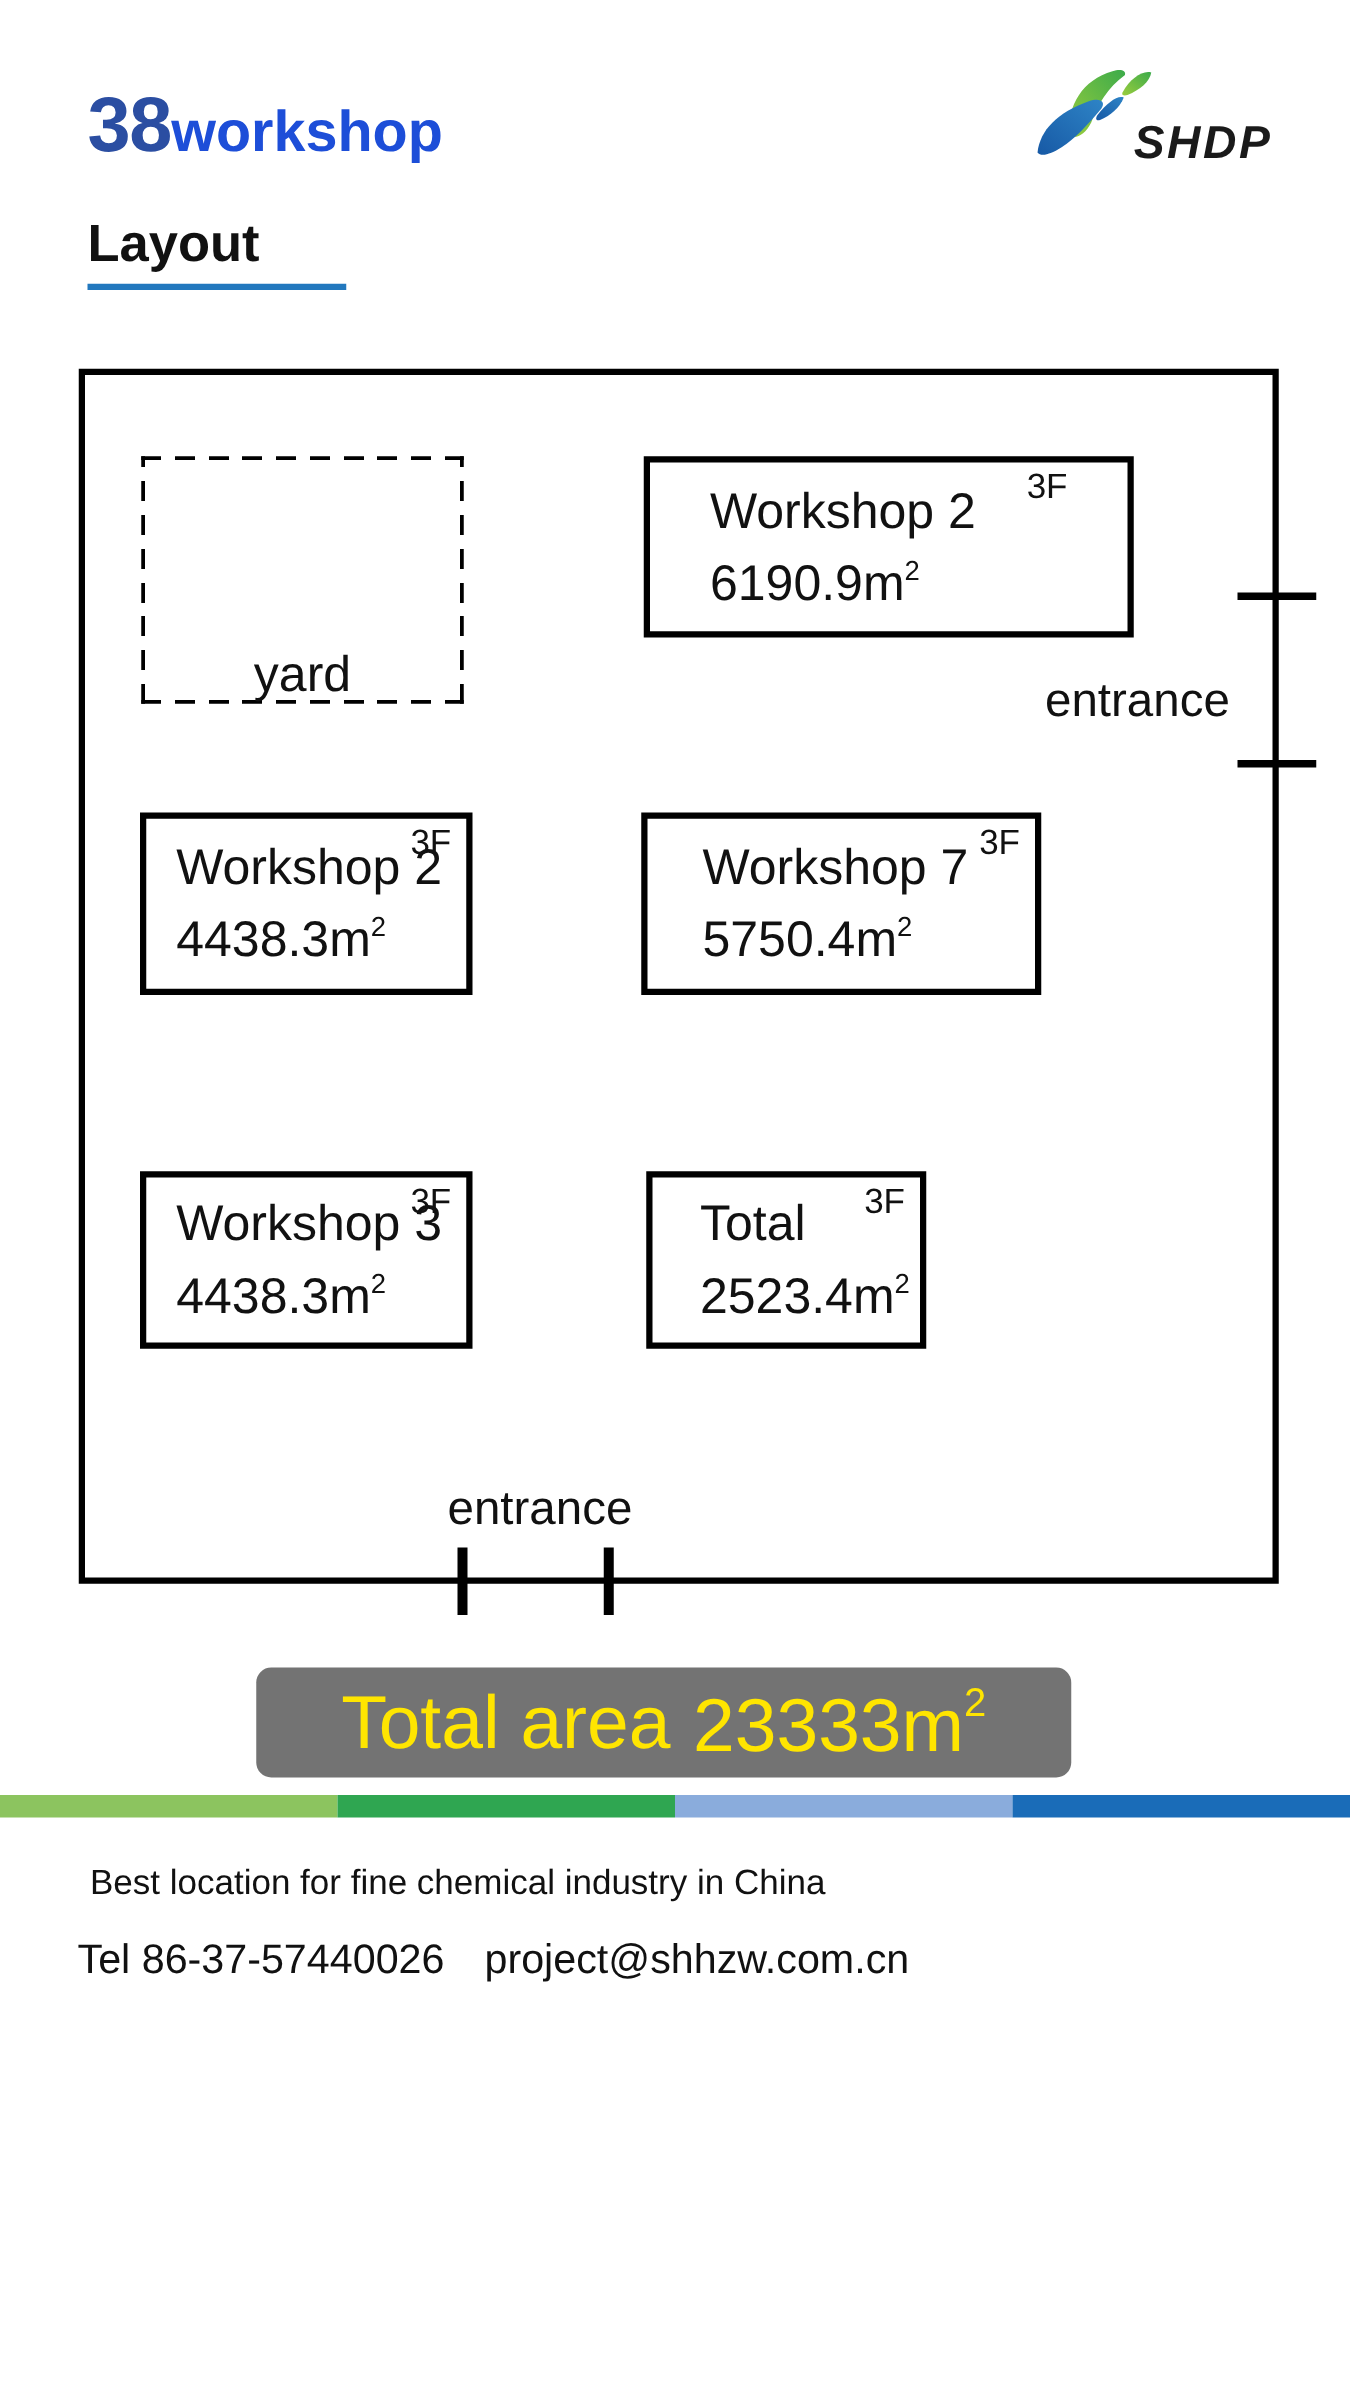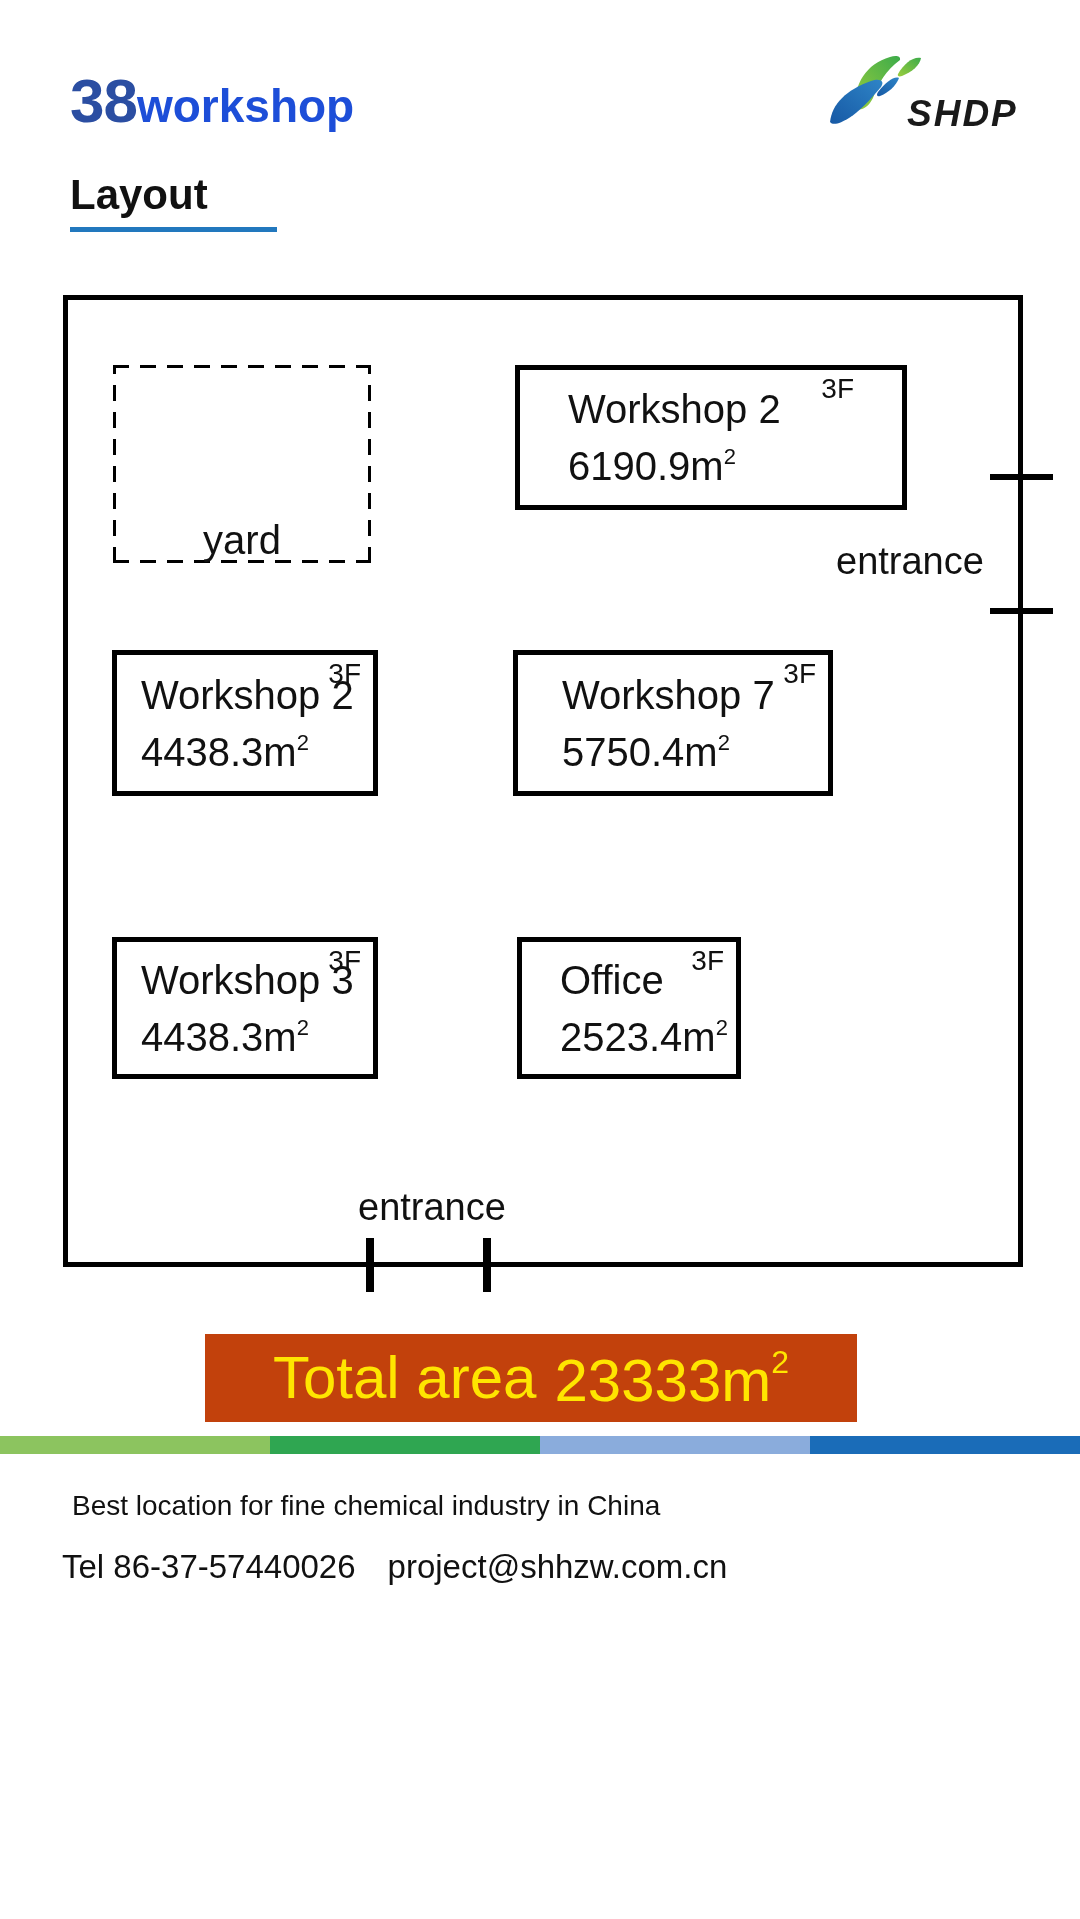--- a/index.html
+++ b/index.html
@@ -136,34 +136,34 @@
     </div>
 
     <div class="room" id="room-w1">
       <span class="floor-tag">3F</span>
       <div class="room-line">Workshop 3</div>
       <div class="room-line"><span>4438.3</span><span>m</span><span class="sup">2</span></div>
     </div>
 
     <div class="room" id="room-office">
       <span class="floor-tag">3F</span>
-      <div class="room-line">Office</div>
+      <div class="room-line">Total</div>
       <div class="room-line"><span>2523.4</span><span>m</span><span class="sup">2</span></div>
     </div>
 
     <div class="entrance-right">entrance</div>
     <div class="entrance-bottom">entrance</div>
 
     <div class="tick-right-top"></div>
     <div class="tick-right-bottom"></div>
     <div class="tick-bottom-left"></div>
     <div class="tick-bottom-right"></div>
   </div>
 
-  <div class="banner" style="background-color: #c2410c;">
+  <div class="banner" style="background-color: #737373; border-radius: 12px;">
     <span class="gap" style="color: rgb(255, 229, 0);">Total area</span>
     <span style="color: rgb(255, 229, 0);"><span>23333</span><span>m</span><span class="sup-big">2</span></span>
   </div>
 
   <div class="stripe">
     <div style="background-color: rgb(140, 196, 95);"></div>
     <div style="background-color: rgb(47, 166, 81);"></div>
     <div style="background-color: rgb(138, 172, 220);"></div>
     <div style="background-color: rgb(26, 108, 184);"></div>
   </div>

